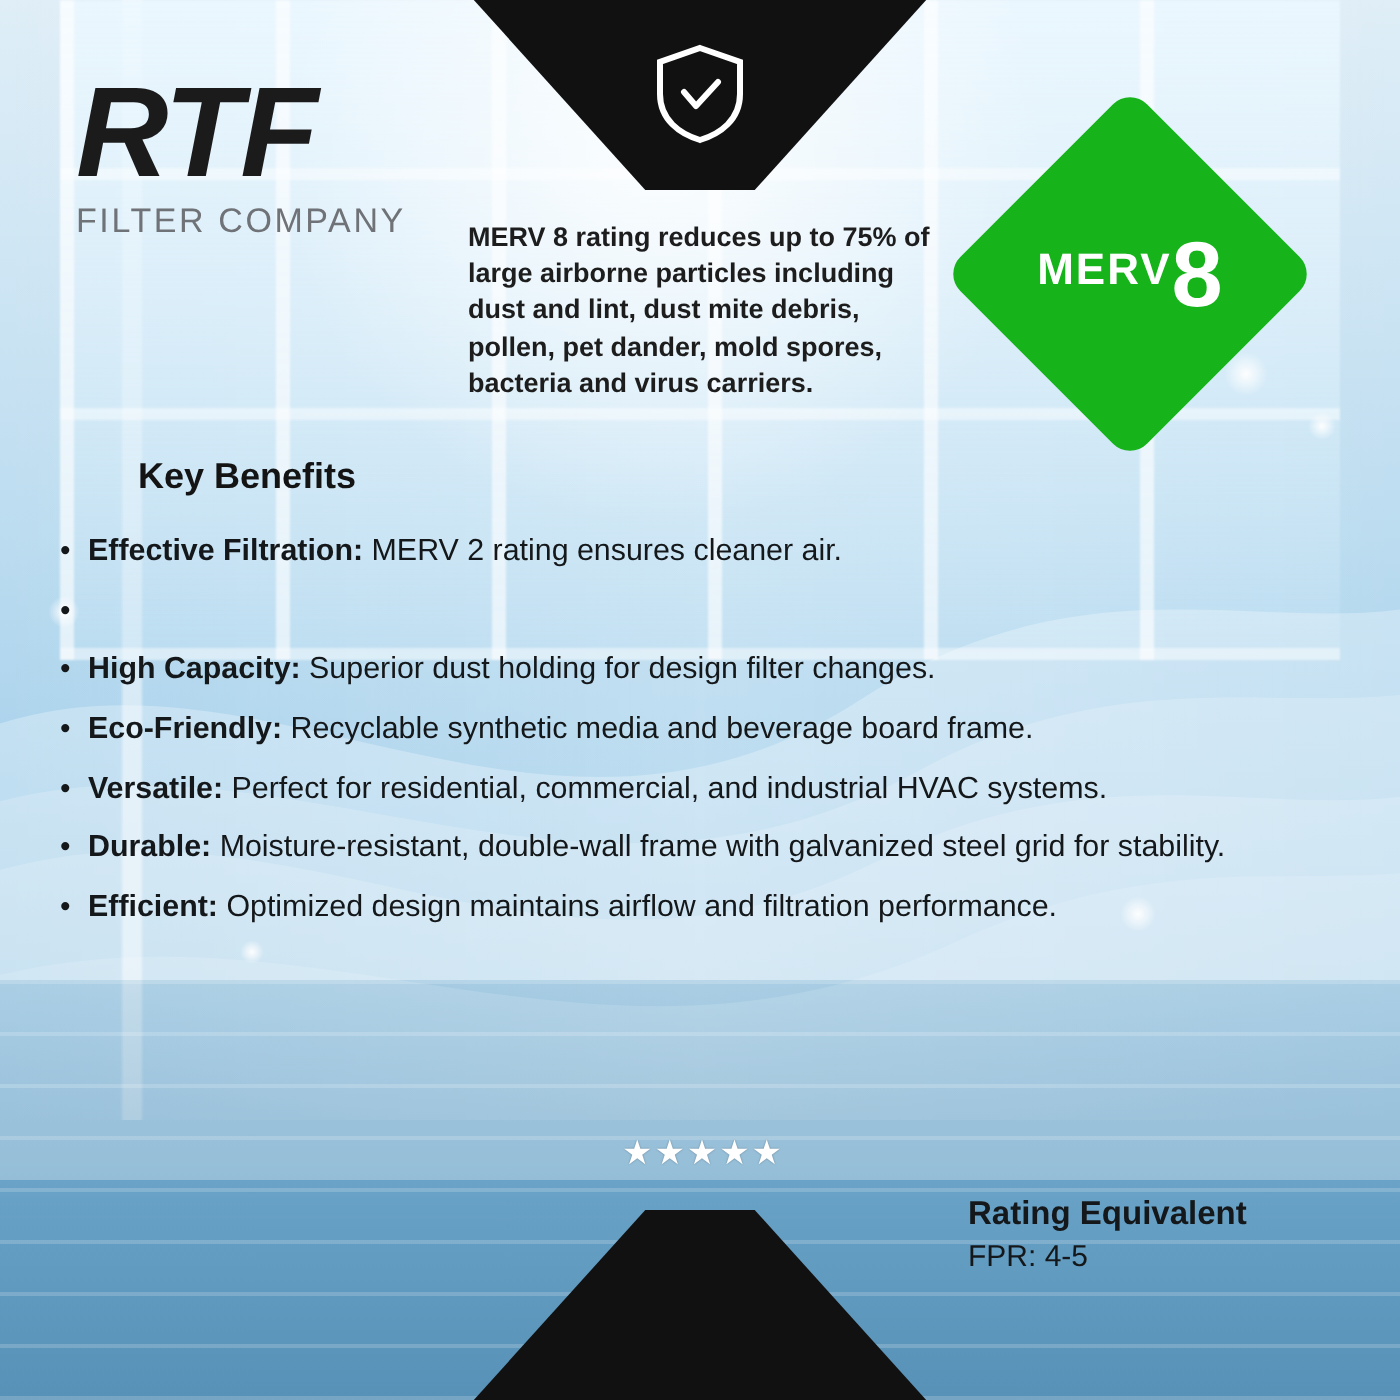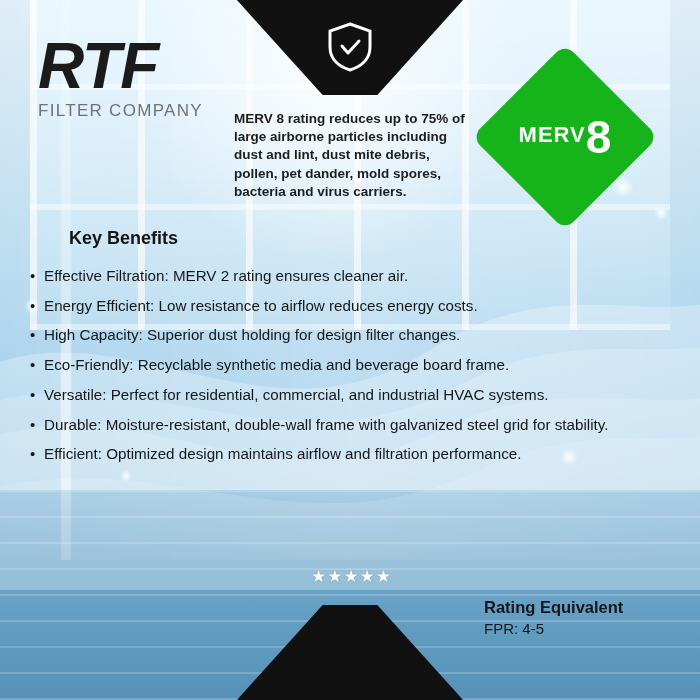--- a/index.html
+++ b/index.html
@@ -201,21 +201,21 @@
     color: #15181a;
   }
   .bullet {
     flex: 0 0 auto;
     width: 14px;
     font-size: 15px;
     line-height: 1.33;
     color: #15181a;
   }
   .b-label {
-    font-weight: normal;
+    font-weight: bold;
   }
 
   
   .stars {
     position: absolute;
     left: 311px; top: 568px;
     width: 80px;
     display: flex;
     justify-content: space-between;
   }
@@ -295,21 +295,20 @@
   </div>
 
   <div class="benefits-title">Key Benefits</div>
   <div class="benefits">
     <div class="benefit">
       <span class="bullet">•</span>
       <span><span class="b-label">Effective Filtration:</span><span> MERV 2 rating ensures cleaner air.</span></span>
     </div>
     <div class="benefit">
       <span class="bullet">•</span>
-      <span><span class="b-label">Energy Efficient:</span><span> Low resistance to airflow reduces energy costs.</span></span>
     </div>
     <div class="benefit">
       <span class="bullet">•</span>
       <span><span class="b-label">High Capacity:</span><span> Superior dust holding for design filter changes.</span></span>
     </div>
     <div class="benefit">
       <span class="bullet">•</span>
       <span><span class="b-label">Eco-Friendly:</span><span> Recyclable synthetic media and beverage board frame.</span></span>
     </div>
     <div class="benefit">

